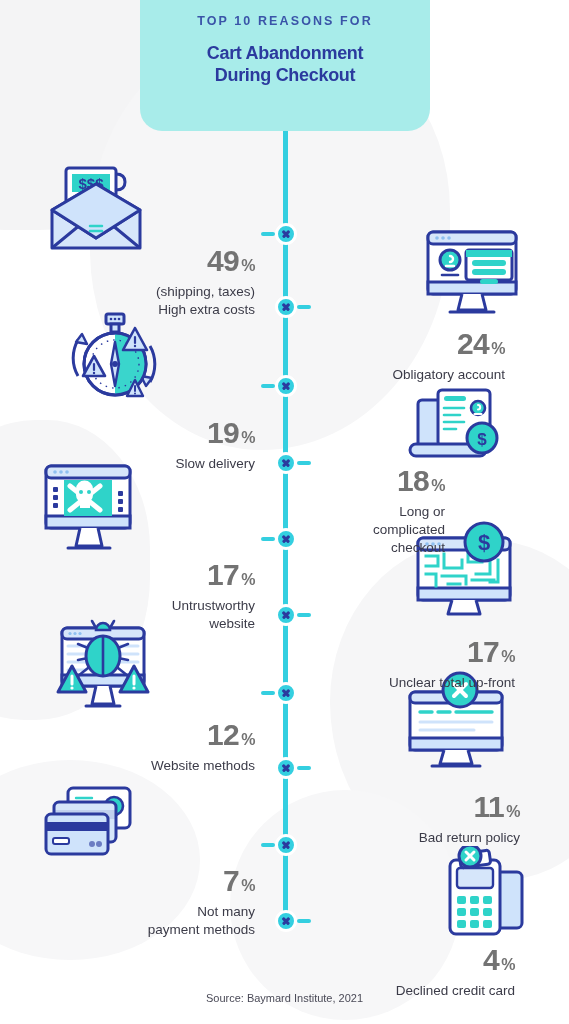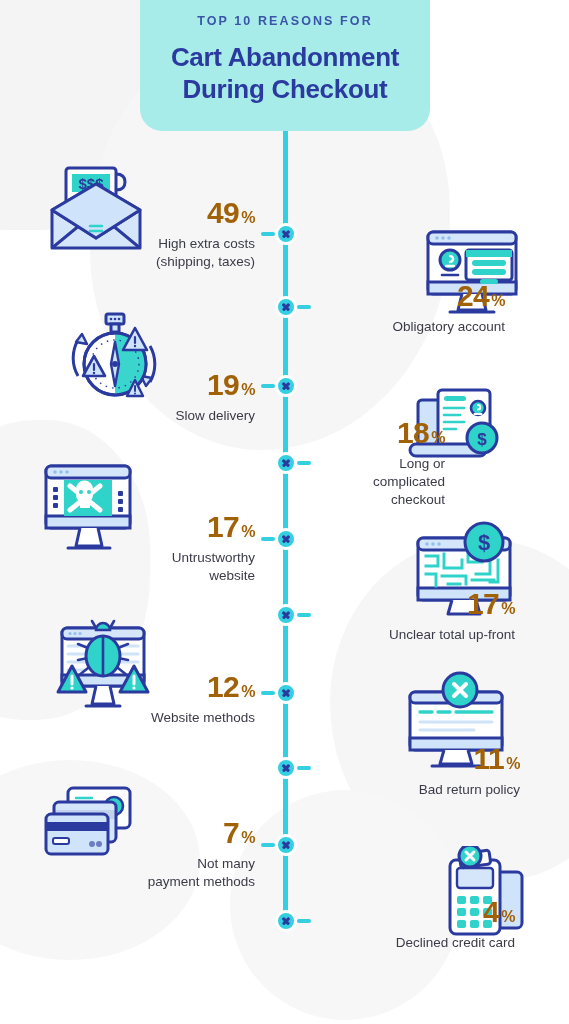--- a/index.html
+++ b/index.html
@@ -25,21 +25,21 @@
   .header-card {
     position:absolute; left:140px; top:0; width:290px; height:131px;
     background:#a8ecea; border-radius:0 0 22px 22px;
     z-index:3; text-align:center; padding-top:14px;
   }
   .kicker {
     font-size:12.5px; font-weight:bold; letter-spacing:2.1px;
     color:#3a54a8; text-transform:uppercase;
   }
   .title {
-    margin-top:14px; font-size:26px; font-weight:bold; line-height:1.23;
+    margin-top:14px; font-size:18px; font-weight:bold; line-height:1.23;
     color:#2b3a9e; letter-spacing:-0.3px;
   }
 
   
   .spine {
     position:absolute; left:283px; top:131px; width:5px; height:795px;
     background:#34cfe0; z-index:2;
   }
 
   
@@ -64,22 +64,23 @@
     border-radius:2px; z-index:4; transform:translateY(-50%);
   }
   .dash.left  { left:261px; }
   .dash.right { left:297px; }
 
   
   .stat { position:absolute; z-index:6; }
   .stat.left  { text-align:right; }
   .stat.right { text-align:right; }
   .pct {
-    font-size:30px; font-weight:bold; color:#a16207; line-height:1;
+    font-size:30px; font-weight:bold; color:#737373; line-height:1;
     letter-spacing:-0.5px;
+    margin-top:48px;
   }
   .pct .sym { font-size:16px; font-weight:bold; margin-left:2px; }
   .label {
     margin-top:7px; font-size:13.5px; line-height:1.33; color:#3b3b48;
   }
 
   
   .illus { position:absolute; z-index:4; }
 
   
@@ -113,22 +114,22 @@
   <div class="dash left" style="top:234px;"></div>
   <div class="node" style="top:234px;">
     <div class="ring"></div>
     <div class="x"></div>
   </div>
   <div class="stat left" style="left:60px; top:198px; width:195px;">
     <div class="pct">
       <span>49</span><span class="sym">%</span>
     </div>
     <div class="label">
+      <div>(shipping, taxes)</div>
       <div>High extra costs</div>
-      <div>(shipping, taxes)</div>
     </div>
   </div>
   <div class="illus" style="left:42px; top:160px;">
     <svg width="108" height="98" viewBox="0 0 108 98">
       <rect x="24" y="8" width="50" height="54" rx="3" fill="#fff" stroke="#2b3a9e" stroke-width="3"></rect>
       <rect x="30" y="14" width="38" height="18" fill="#2fd3c9"></rect>
       <text x="49" y="29" font-size="15" font-weight="bold" fill="#2b3a9e" text-anchor="middle" font-family="Liberation Sans, sans-serif">$$$</text>
       <g stroke="#2b3a9e" stroke-width="2.4" stroke-linecap="round">
         <line x1="31" y1="40" x2="67" y2="40"></line>
           <line x1="31" y1="46" x2="67" y2="46"></line>
@@ -511,14 +512,15 @@
       </g>
       <rect x="20" y="6" width="30" height="14" rx="3" fill="#fff" stroke="#2b3a9e" stroke-width="3" transform="rotate(-8 35 13)"></rect>
       <circle cx="30" cy="10" r="11" fill="#2fd3c9" stroke="#2b3a9e" stroke-width="3"></circle>
       <g stroke="#fff" stroke-width="3" stroke-linecap="round">
         <line x1="26" y1="6" x2="34" y2="14"></line>
           <line x1="34" y1="6" x2="26" y2="14"></line>
       </g>
     </svg>
   </div>
 
+  <div class="source">Source: Baymard Institute, 2021</div>
 
 </div>
 
 </body></html>

